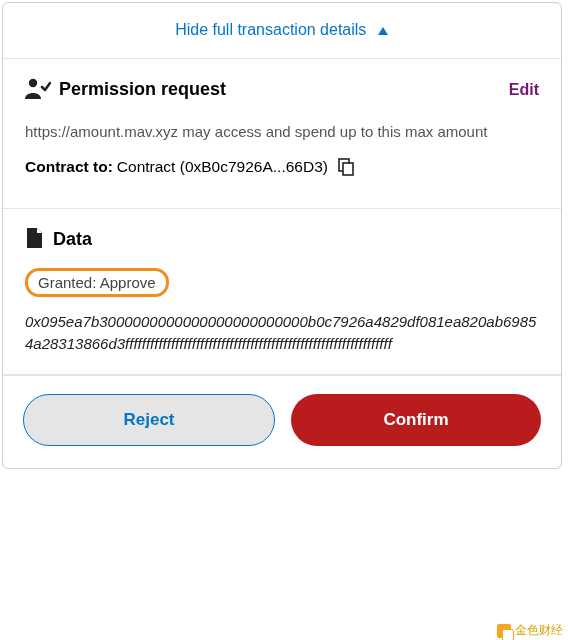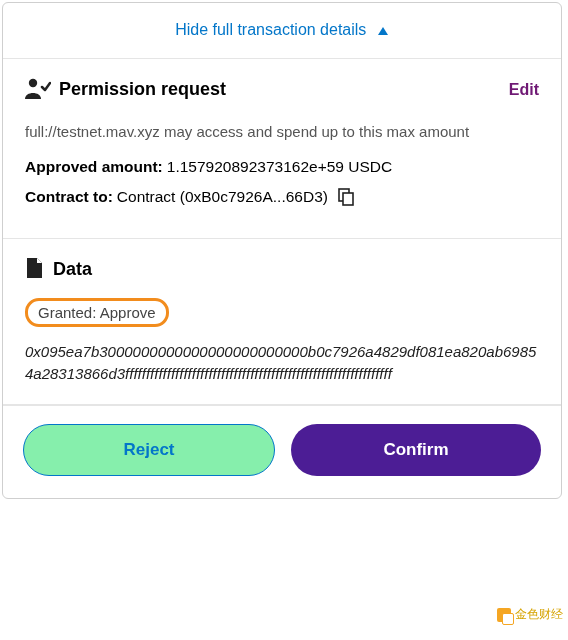--- a/index.html
+++ b/index.html
@@ -104,32 +104,32 @@
     border-radius: 999px;
     font-size: 17px;
     font-weight: 700;
     display: flex;
     align-items: center;
     justify-content: center;
     cursor: pointer;
     border: none;
   }
   .btn-secondary {
-    background: #86efac;
+    background: #e5e5e5;
     color: #0376c9;
     border: 1.5px solid #0376c9;
   }
   .btn-primary {
-    background: #4c1d95;
+    background: #b91c1c;
     color: #fff;
   }
   .watermark {
     position: absolute;
     right: 5px;
-    bottom: 19px;
+    bottom: 3px;
     display: flex;
     align-items: center;
     gap: 4px;
     font-size: 12px;
     color: #d6a300;
   }
   .watermark .sq {
     width: 14px; height: 14px; background: #f5a623; border-radius: 2px; position: relative;
   }
   .watermark .sq::after{
@@ -157,26 +157,22 @@
       <span class="icon-wrap">
         <svg width="26" height="22" viewBox="0 0 26 22">
           <circle cx="8" cy="6" r="4.2" fill="#222"></circle>
           <path d="M0 22 C0 14, 16 14, 16 22 Z" fill="#222"></path>
           <path d="M17 10 L20 13 L25 6" stroke="#222" stroke-width="2.5" fill="none" stroke-linecap="round" stroke-linejoin="round"></path>
         </svg>
       </span>
       <h3>Permission request</h3>
       <span class="edit-link">Edit</span>
     </div>
-    <p class="desc">full://testnet.mav.xyz may access and spend up to this max amount</p>
-
-    <div class="field-row">
-      <span class="field-label">Approved amount:</span>
-      <span class="field-value">1.157920892373162e+59 USDC</span>
-    </div>
+    <p class="desc">https://amount.mav.xyz may access and spend up to this max amount</p>
+
 
     <div class="field-row">
       <span class="field-label">Contract to:</span>
       <span class="field-value">Contract (0xB0c7926A...66D3)</span>
       <span class="copy-icon">
         <svg width="16" height="18" viewBox="0 0 16 18">
           <rect x="1" y="1" width="10" height="12" fill="none" stroke="#222" stroke-width="1.6"></rect>
           <rect x="5" y="5" width="10" height="12" fill="#fff" stroke="#222" stroke-width="1.6"></rect>
         </svg>
       </span>

